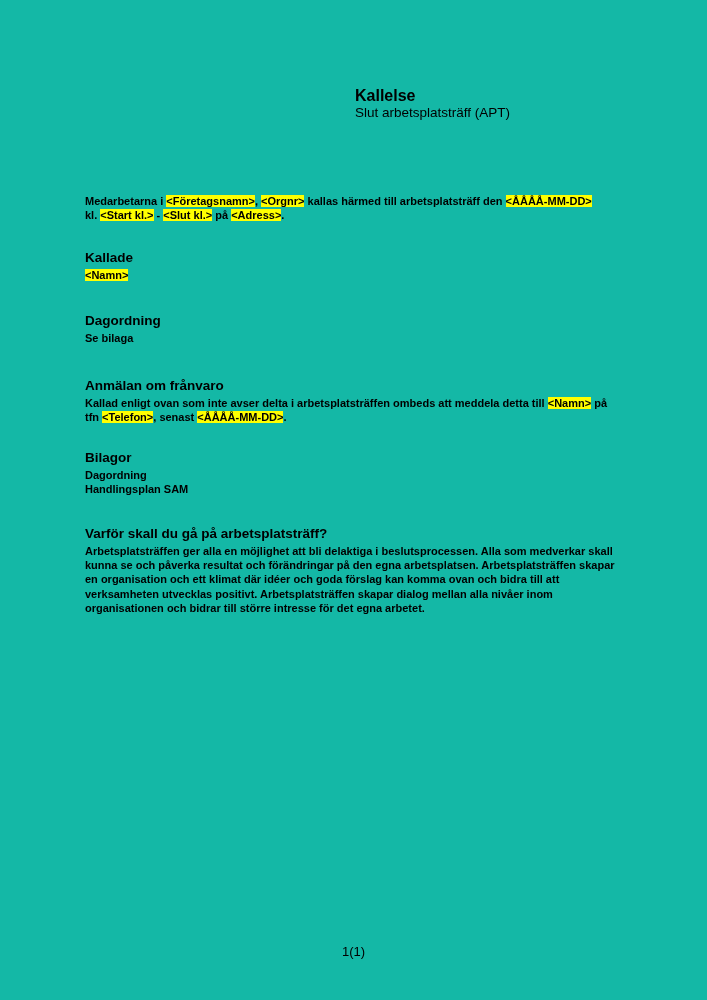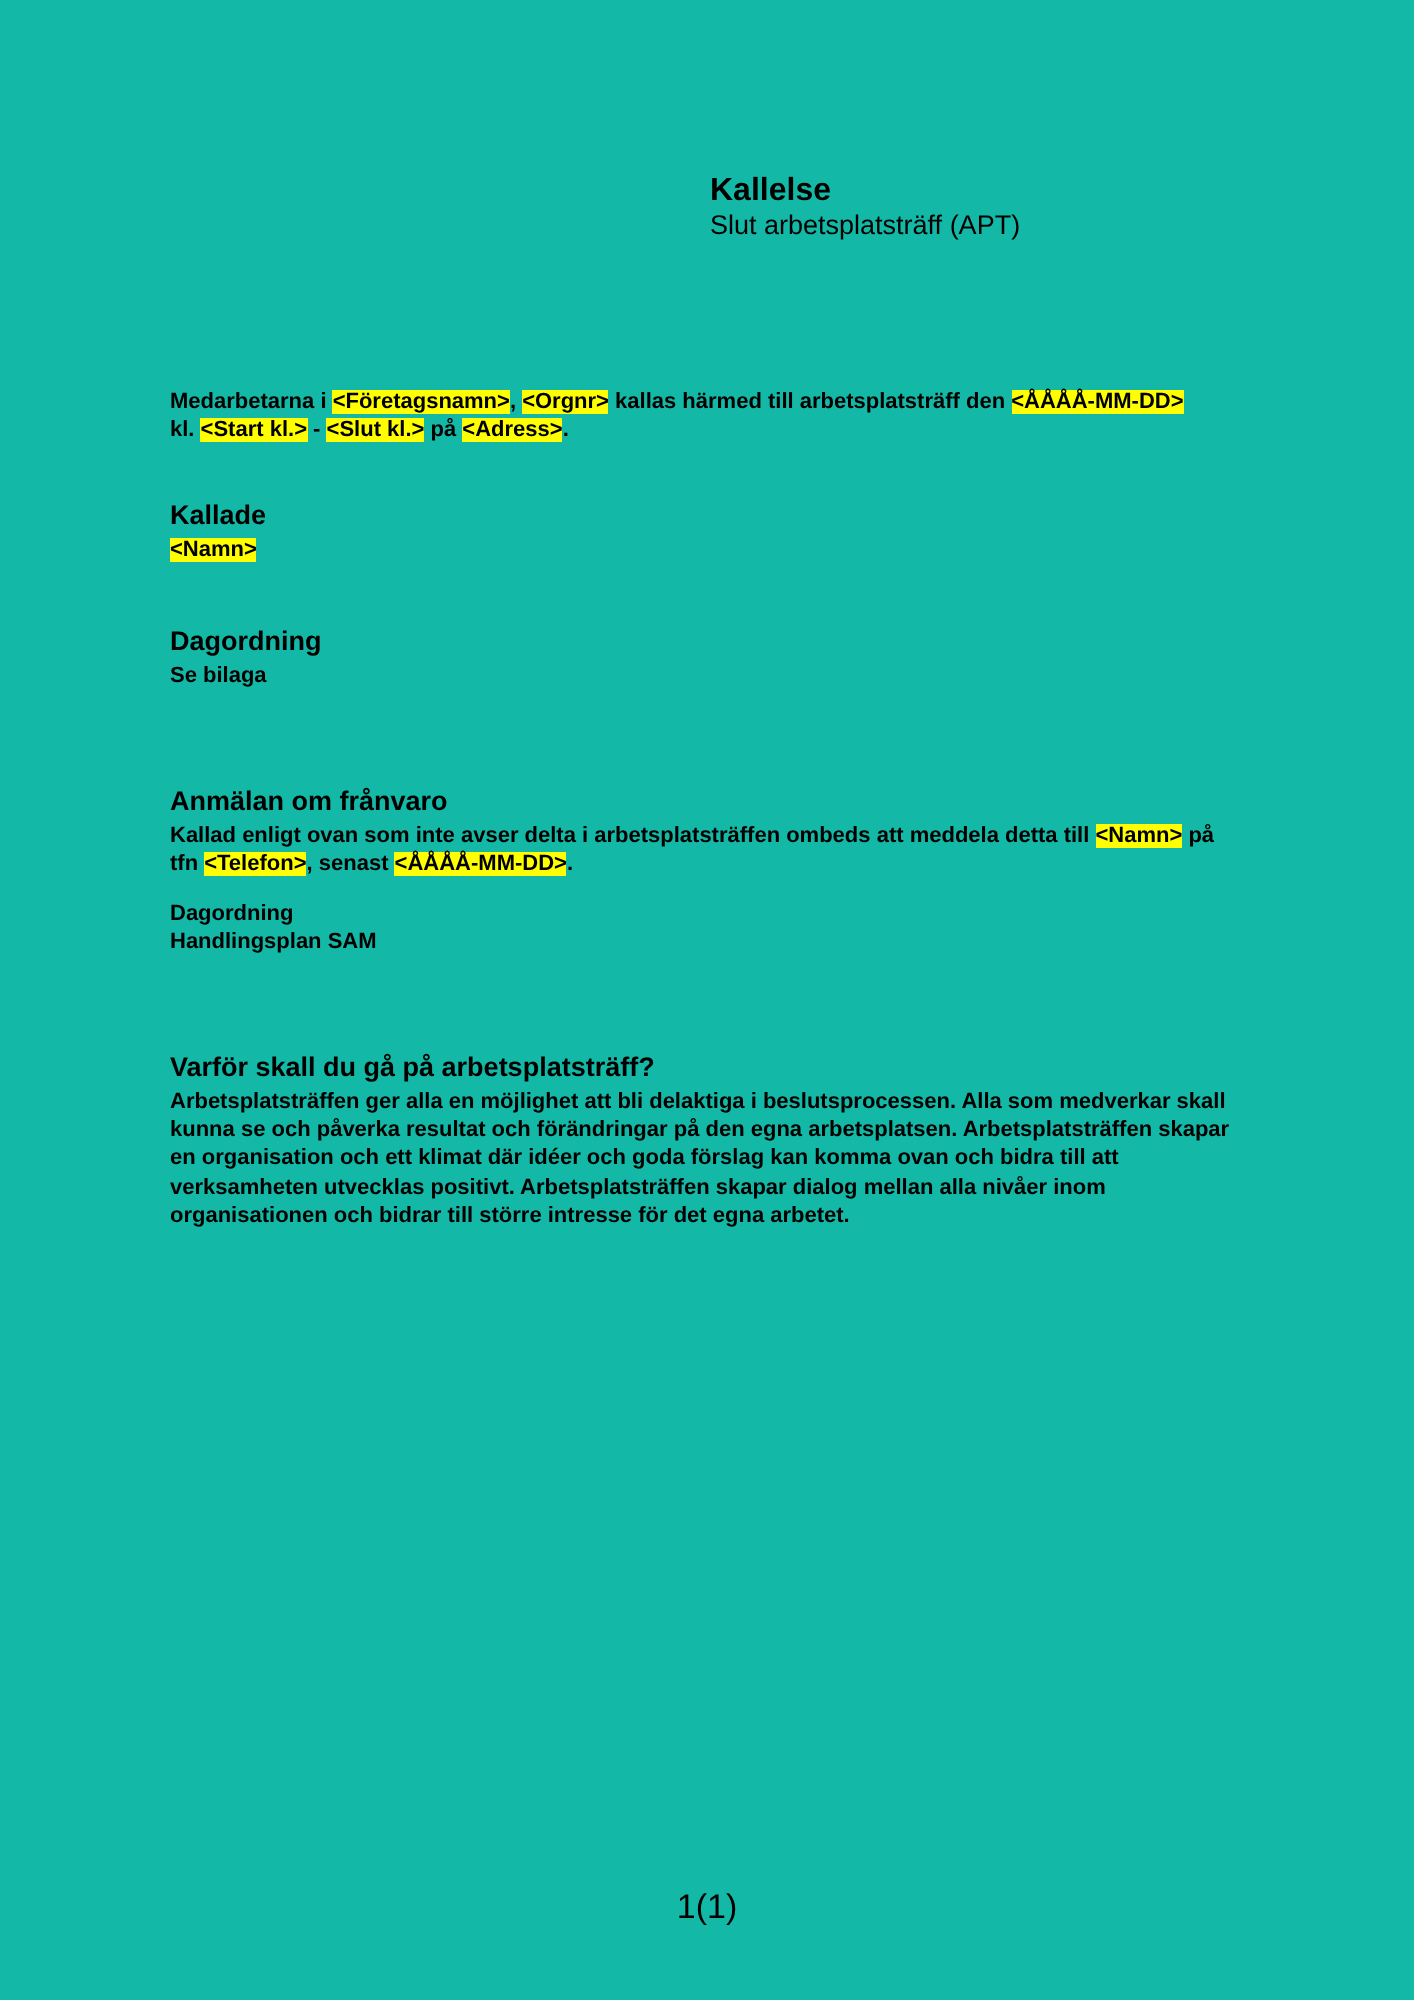--- a/index.html
+++ b/index.html
@@ -53,30 +53,30 @@
       line-height: 16px;
       margin: 0 0 2px 0;
     }
     p.para {
       margin: 0;
       font-weight: bold;
     }
     .intro { top: 194px; }
     .sec-kallade { top: 250px; }
     .sec-dagordning { top: 313px; }
-    .sec-anmalan { top: 393px; }
+    .sec-anmalan { top: 378px; }
     .sec-bilagor { top: 450px; }
     .sec-varfor { top: 526px; }
     .page-number {
       position: absolute;
       top: 944px;
       left: 0;
       width: 707px;
       text-align: center;
-      font-size: 17px;
+      font-size: 13px;
     }
   </style>
 </head>
 <body>
 
 <div class="page">
 
   <div class="header-block">
     <div class="doc-title">Kallelse</div>
     <div class="doc-subtitle">Slut arbetsplatsträff (APT)</div>
@@ -97,20 +97,21 @@
     <p class="para">Se bilaga</p>
   </div>
 
   <div class="body-block sec-anmalan">
     <h2 class="section-heading">Anmälan om frånvaro</h2>
     <p class="para"><span>Kallad enligt ovan som inte avser delta i arbetsplatsträffen ombeds att meddela detta till </span><span class="hl">&lt;Namn&gt;</span><span> på</span></p>
     <p class="para"><span>tfn </span><span class="hl">&lt;Telefon&gt;</span><span>, senast </span><span class="hl">&lt;ÅÅÅÅ-MM-DD&gt;</span><span>.</span></p>
   </div>
 
   <div class="body-block sec-bilagor">
+    <h2 class="section-heading">Bilagor</h2>
     <p class="para">Dagordning</p>
     <p class="para">Handlingsplan SAM</p>
   </div>
 
   <div class="body-block sec-varfor">
     <h2 class="section-heading">Varför skall du gå på arbetsplatsträff?</h2>
     <p class="para">Arbetsplatsträffen ger alla en möjlighet att bli delaktiga i beslutsprocessen. Alla som medverkar skall</p>
     <p class="para">kunna se och påverka resultat och förändringar på den egna arbetsplatsen. Arbetsplatsträffen skapar</p>
     <p class="para">en organisation och ett klimat där idéer och goda förslag kan komma ovan och bidra till att</p>
     <p class="para">verksamheten utvecklas positivt. Arbetsplatsträffen skapar dialog mellan alla nivåer inom</p>

